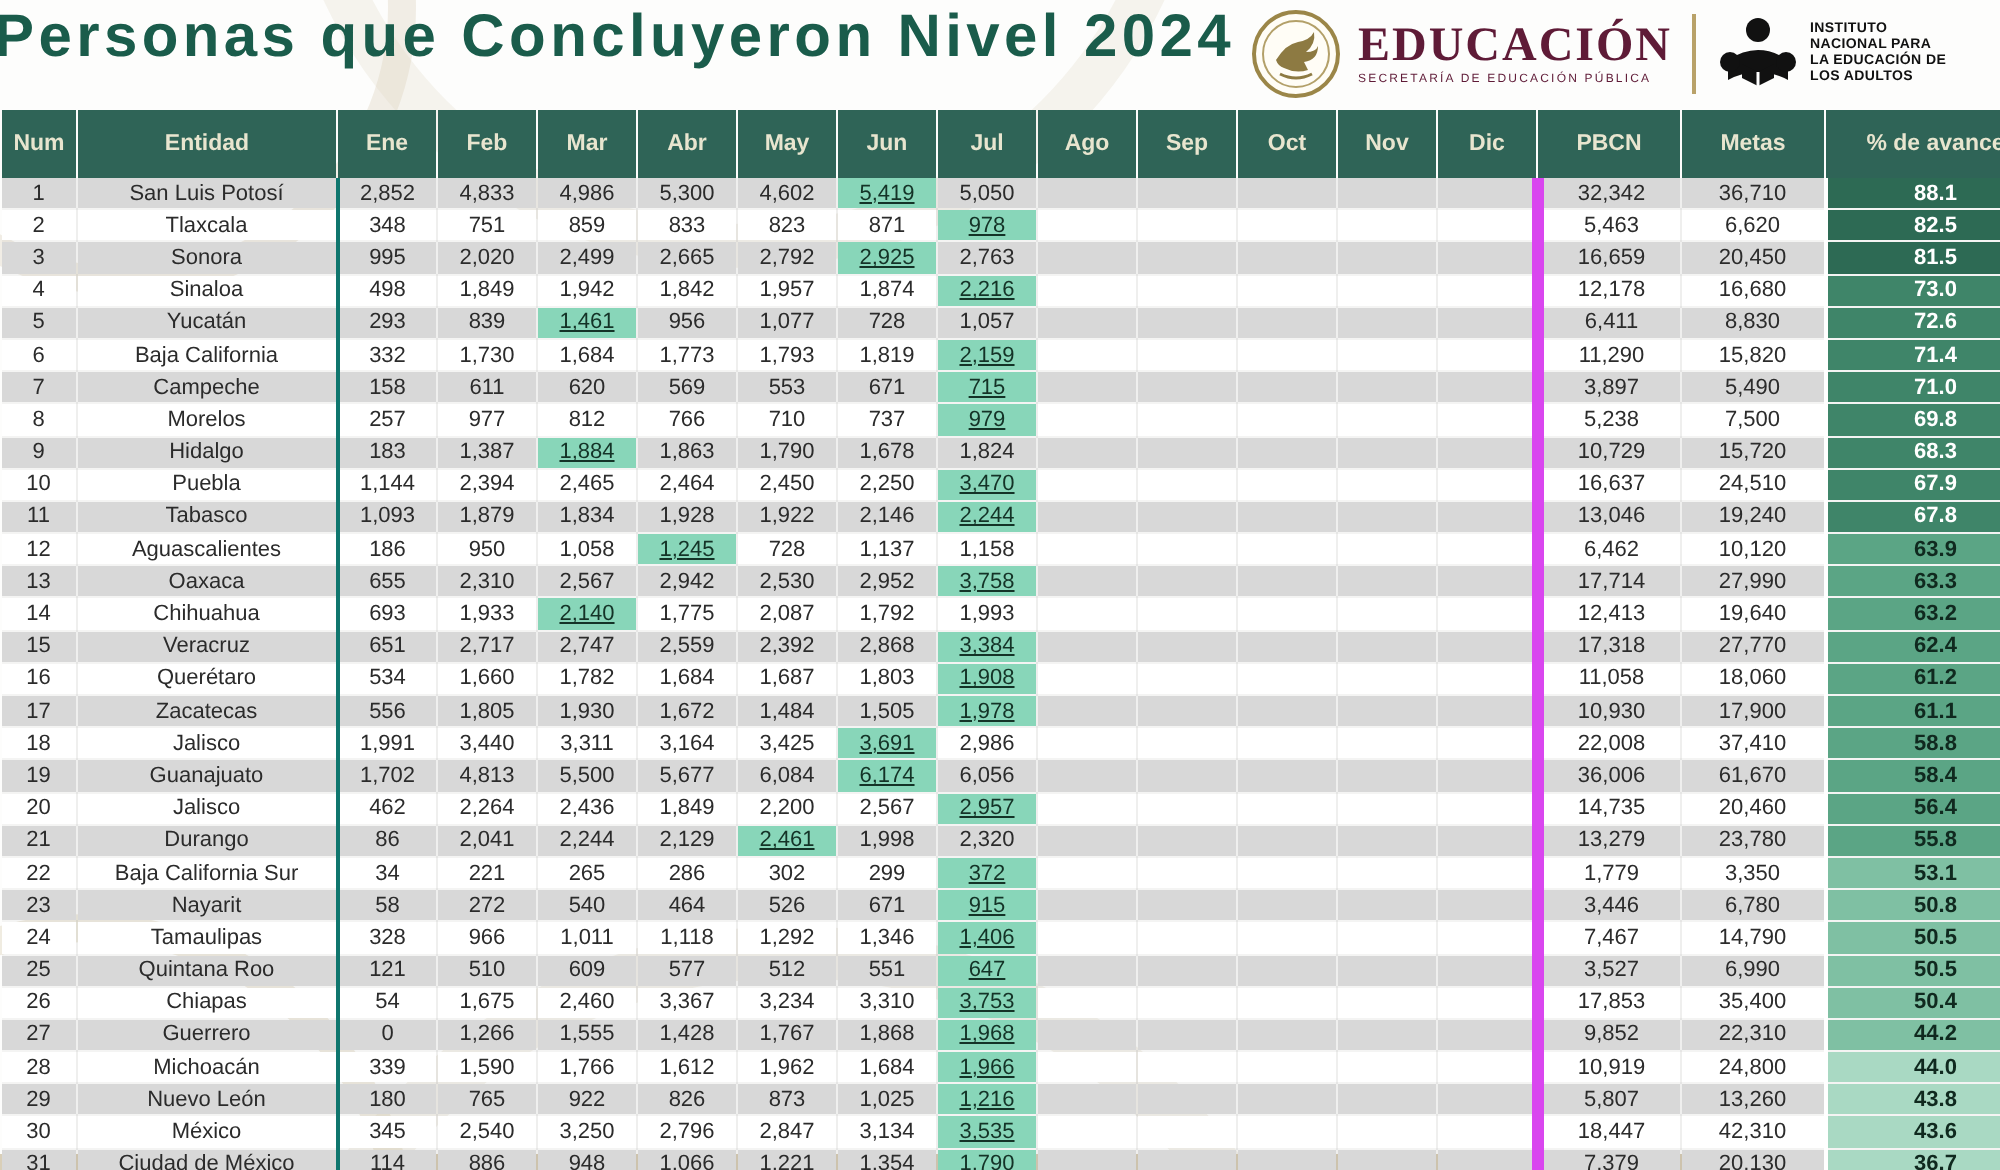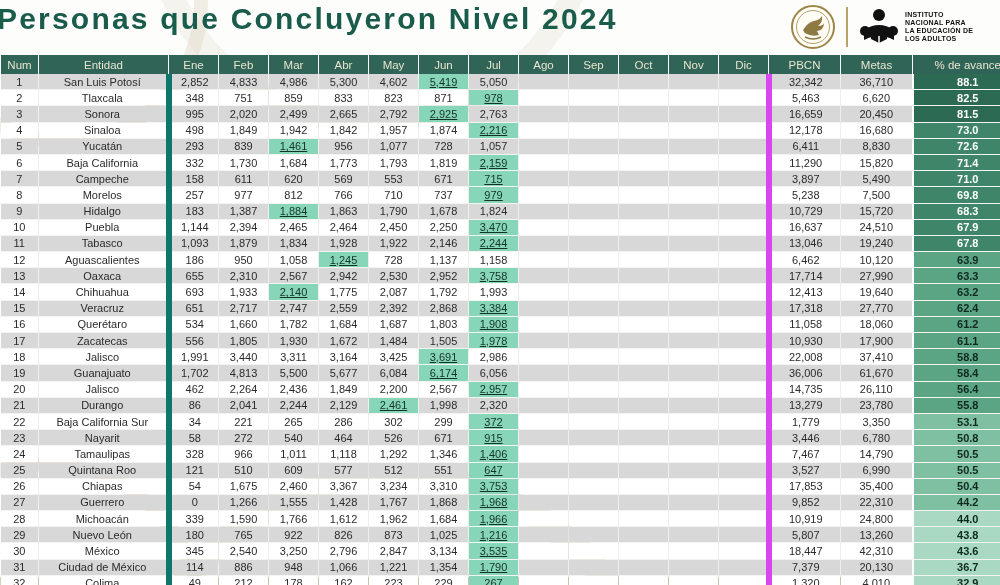--- a/index.html
+++ b/index.html
@@ -29,32 +29,32 @@
   .logo-divider{width:2px;height:40px;background:#b9a269;}
   .inea-logo{display:flex;align-items:center;gap:5px;width:150px;}
   .inea-text{font-size:7px;font-weight:bold;color:#111;line-height:8px;width:70px;letter-spacing:0.2px;}
 
   table.report{
     position:absolute;left:0;top:55px;z-index:1;
     border-collapse:collapse;table-layout:fixed;width:1022px;
     font-size:11px;color:#2b2b2b;
   }
   table.report th{
-    height:19px;padding:0;font-size:11.5px;font-weight:normal;
+    height:34px;padding:0;font-size:11.5px;font-weight:bold;
     background:#2f6457;color:#e8e5cf;border-left:1px solid rgba(255,255,255,0.14);
     overflow:hidden;white-space:nowrap;
   }
   table.report td{
     height:15.2px;padding:0 3px;text-align:center;white-space:nowrap;overflow:hidden;
     border-right:1px solid rgba(0,0,0,0.055);border-bottom:1px solid rgba(0,0,0,0.035);
   }
   tbody tr:nth-child(odd){background:#d8d8d8;}
   tbody tr:nth-child(even){background:#ffffff;}
   td.ent{text-align:left;padding-left:7px;}
-  tbody tr:not(.total) td:nth-child(3){border-left:6px solid #0f766e;}
+  tbody tr:not(.total) td:nth-child(3){border-left:2px solid #0f766e;}
   tbody tr:not(.total) td:nth-child(15){border-left:6px solid #d946ef;}
   td.hl{background:#88d6b9 !important;color:#143327;text-decoration:underline;}
   td.pct{font-weight:bold;border-bottom:1px solid rgba(0,0,0,0.12);border-left:2px solid #ffffff;}
 </style>
 </head>
 <body>
 
 <div class="page">
   <div class="deco deco1"></div>
   <div class="deco deco2"></div>
@@ -65,20 +65,24 @@
   <div class="topbar">
     <h1 class="page-title">Personas que Concluyeron Nivel 2024</h1>
     <div class="logos">
       <div class="sep-logo">
         <svg width="46" height="46" viewBox="0 0 46 46">
           <circle cx="23" cy="23" r="21" fill="#fffdf6" stroke="#9b8648" stroke-width="2"></circle>
           <circle cx="23" cy="23" r="16.5" fill="none" stroke="#b3a069" stroke-width="1"></circle>
           <path d="M13 26 Q18 18 24 17 Q30 16 32 12 Q33 18 28 22 Q33 22 34 19 Q34 26 27 27 L29 31 Q23 33 17 30 Q14 29 13 26 Z" fill="#8d7a42"></path>
           <path d="M15 33 Q23 37 31 33" stroke="#8d7a42" stroke-width="1.5" fill="none"></path>
         </svg>
+        <div class="sep-text">
+          <div class="sep-wordmark">EDUCACIÓN</div>
+          <div class="sep-sub">SECRETARÍA DE EDUCACIÓN PÚBLICA</div>
+        </div>
       </div>
       <div class="logo-divider"></div>
       <div class="inea-logo">
         <svg width="42" height="42" viewBox="0 0 42 42">
           <circle cx="21" cy="9" r="6" fill="#111"></circle>
           <path d="M6 24 Q21 14 36 24 L36 34 Q21 26 6 34 Z" fill="#111"></path>
           <circle cx="7" cy="25" r="5" fill="#111"></circle>
           <circle cx="35" cy="25" r="5" fill="#111"></circle>
           <path d="M13 26 L21 30 L29 26 L29 33 L21 37 L13 33 Z" fill="#111"></path>
           <path d="M21 30 L21 37" stroke="#fff" stroke-width="1.5"></path>
@@ -500,21 +504,21 @@
           <td>1,849</td>
           <td>2,200</td>
           <td>2,567</td>
           <td class="hl">2,957</td>
           <td></td>
           <td></td>
           <td></td>
           <td></td>
           <td></td>
           <td>14,735</td>
-          <td>26,110</td>
+          <td>20,460</td>
           <td class="pct" style="background: rgb(91, 165, 133); color: rgb(16, 41, 31);">56.4</td>
         </tr>
         <tr>
           <td>21</td>
           <td class="ent">Durango</td>
           <td>86</td>
           <td>2,041</td>
           <td>2,244</td>
           <td>2,129</td>
           <td class="hl">2,461</td>

